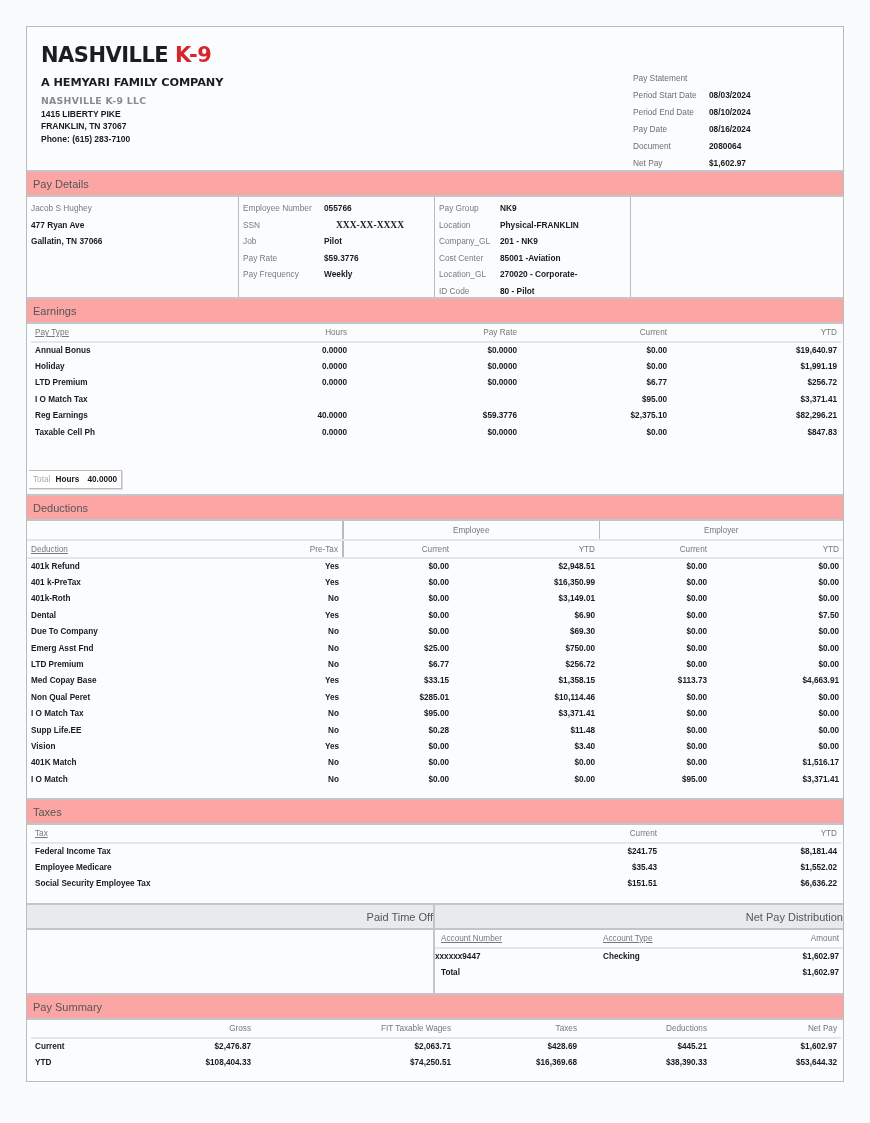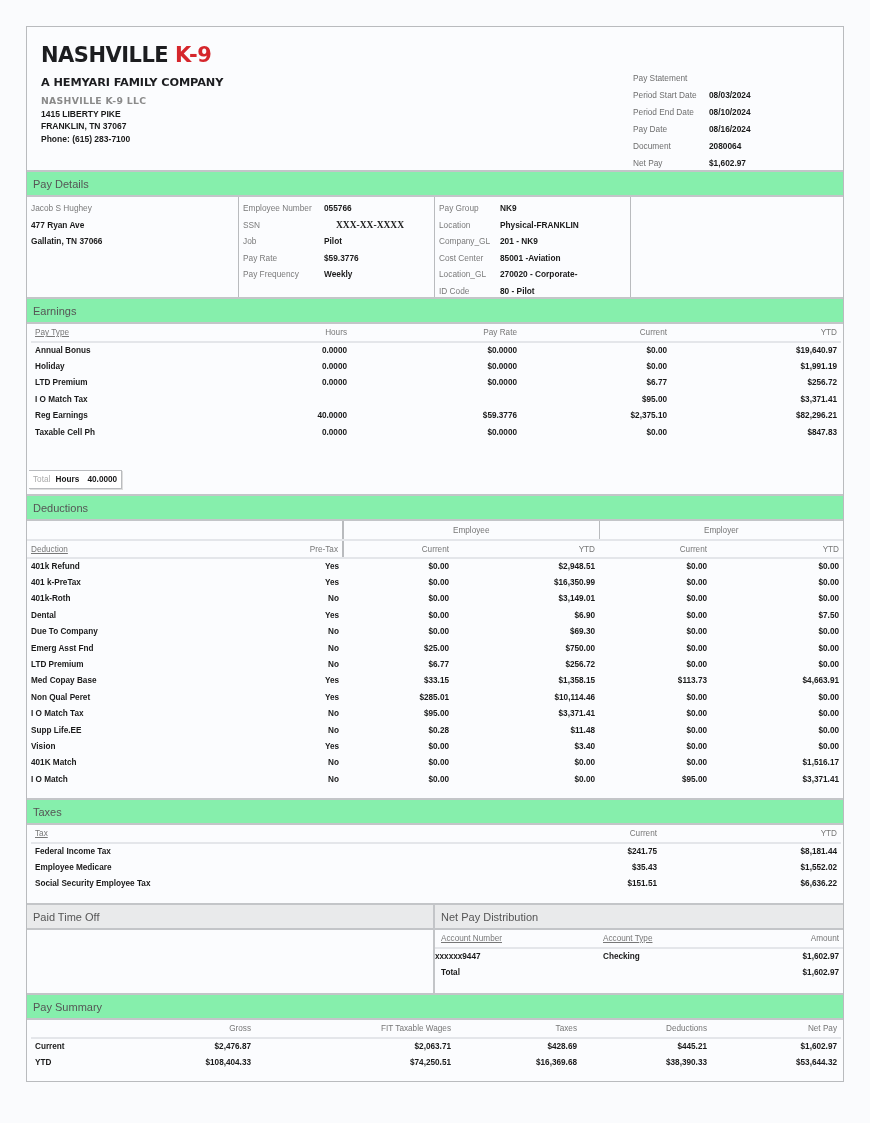--- a/index.html
+++ b/index.html
@@ -14,21 +14,21 @@
   .logo-main { font-family: "DejaVu Sans", sans-serif; font-weight: bold; font-size: 21px; letter-spacing: -0.5px; color: #1c1d20; line-height: 24px; }
   .logo-main .red { color: #d5262c; }
   .logo-sub { font-family: "DejaVu Sans", sans-serif; font-weight: bold; font-size: 11.3px; color: #1c1d20; line-height: 14px; margin-top: 9px; letter-spacing: -0.1px; }
   .company { position: absolute; left: 14px; top: 68px; font-size: 8.5px; line-height: 12.5px; font-weight: bold; }
   .company .cname { color: #8a8a8a; font-family: "DejaVu Sans", sans-serif; font-size: 9.3px; letter-spacing: 0.3px; }
   .stmt { position: absolute; left: 606px; top: 42px; font-size: 8.3px; }
   .stmt .row { display: flex; height: 17px; align-items: center; }
   .stmt .lbl { color: #6e6e6e; width: 76px; }
   .stmt .val { font-weight: bold; }
 
-  .sec-h { position: absolute; left: 0; width: 816px; height: 27px; background: #86efac;
+  .sec-h { position: absolute; left: 0; width: 816px; height: 27px; background: #fca5a5;
     border-top: 2px solid #c3c5c8; border-bottom: 2px solid #c3c5c8;
     font-size: 11px; color: #555; padding-left: 6px; line-height: 24px; }
 
   .pd { position: absolute; top: 170px; left: 0; width: 816px; height: 100px; }
   .pd .col { position: absolute; top: 0; height: 100px; font-size: 8.3px; }
   .pd .c1 { left: 0; width: 212px; border-right: 1px solid #b9bbbe; padding: 3px 4px; }
   .pd .c2 { left: 212px; width: 196px; border-right: 1px solid #b9bbbe; padding: 3px 4px; }
   .pd .c3 { left: 408px; width: 196px; border-right: 1px solid #b9bbbe; padding: 3px 4px; }
   .pd .c4 { left: 604px; width: 212px; }
   .pd .ln { height: 16.5px; line-height: 16.5px; white-space: nowrap; }
@@ -55,21 +55,21 @@
   .ded { position: absolute; top: 494px; left: 0; width: 816px; }
   .ded .grp th { height: 19px; border-bottom: 2px solid #e4e6ea; }
   .vsep { border-left: 2px solid #b9bbbe; }
 
   .tax { position: absolute; top: 798px; left: 4px; width: 810px; }
 
   .split { position: absolute; top: 876px; left: 0; width: 816px; height: 90px; }
   .split .left { position: absolute; left: 0; top: 0; width: 408px; height: 90px; border-right: 2px solid #c3c5c8; }
   .split .right { position: absolute; left: 408px; top: 0; width: 408px; height: 90px; }
   .split .sh { height: 27px; background: #e9eaeb; border-top: 2px solid #c3c5c8; border-bottom: 2px solid #c3c5c8;
-    font-size: 11px; color: #555; padding-left: 6px; line-height: 24px; }
+    font-size: 11px; color: #555; padding-left: 6px; line-height: 24px; text-align: right; }
 
   .sum { position: absolute; top: 993px; left: 4px; width: 810px; }
 </style>
 </head>
 <body>
 
 <div class="page">
 
   <div class="hdr">
     <div class="logo">

